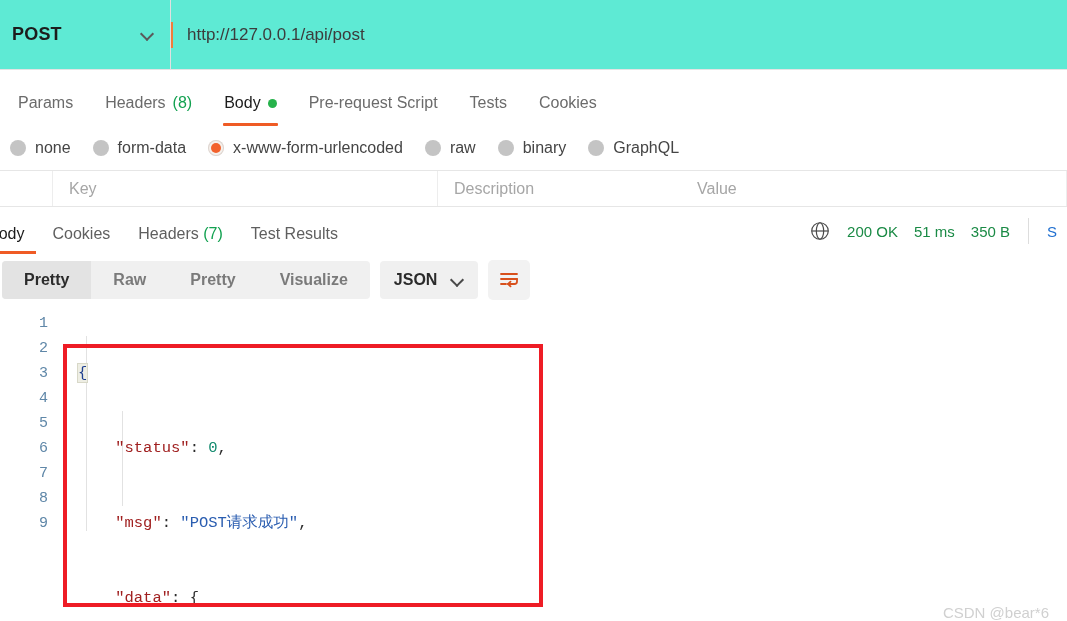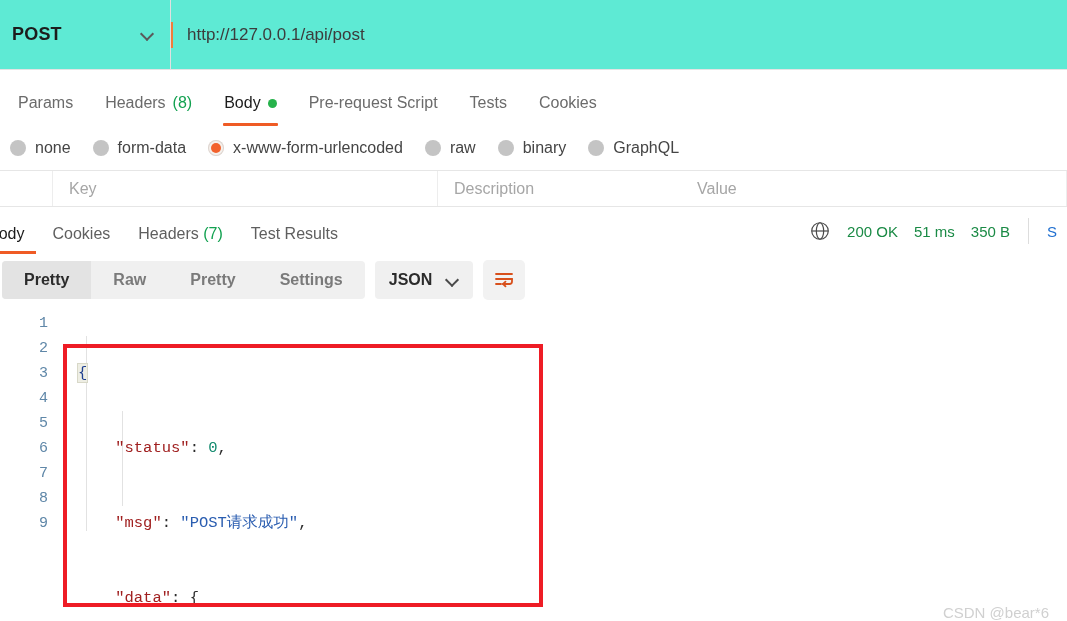--- a/index.html
+++ b/index.html
@@ -469,21 +469,21 @@
     <div class="seg-item active">
       <span>Pretty</span>
     </div>
     <div class="seg-item">
       <span>Raw</span>
     </div>
     <div class="seg-item">
       <span>Pretty</span>
     </div>
     <div class="seg-item">
-      <span>Settings</span>
+      <span>Visualize</span>
     </div>
   </div>
 
   <div class="json-sel">
     <span>JSON</span>
     <span class="chev"></span>
   </div>
 
   <div class="wrap-btn">
     <svg width="22" height="20" viewBox="0 0 22 20" fill="none" stroke="#d8501c" stroke-width="1.8" stroke-linecap="round">

